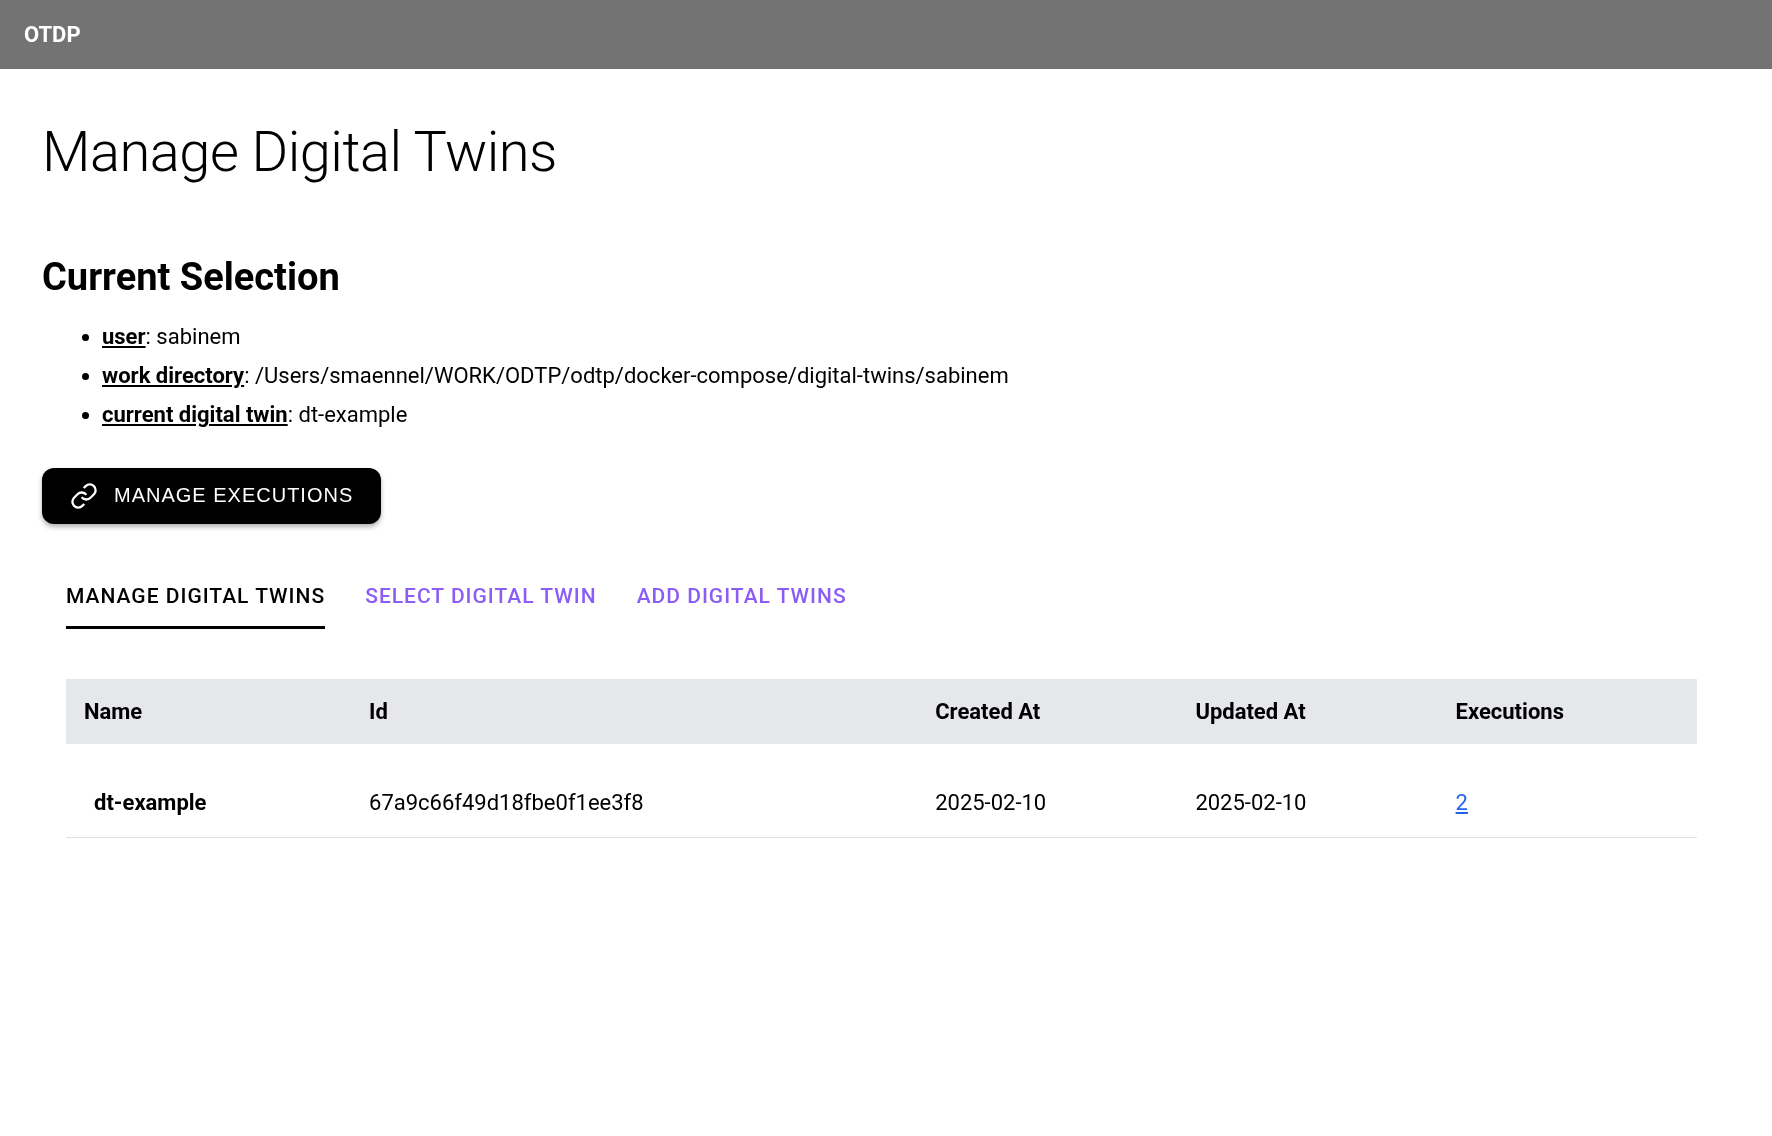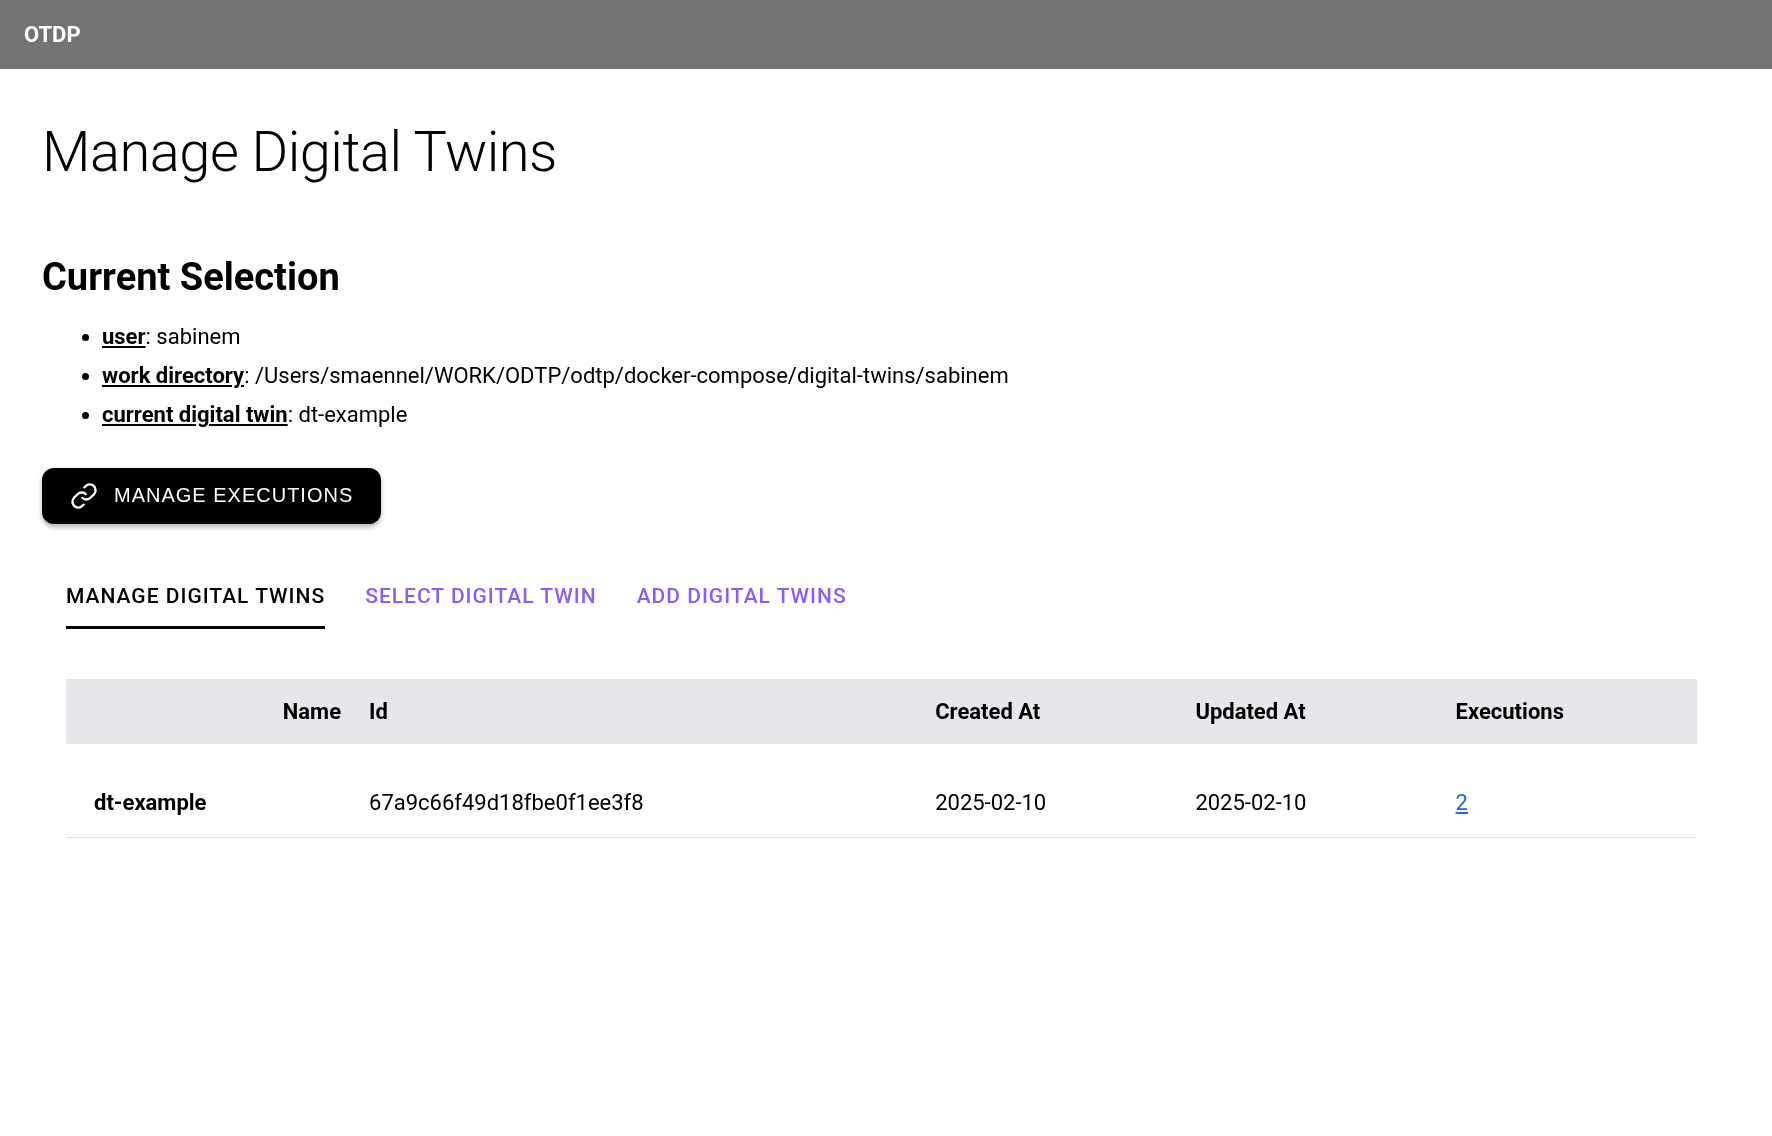--- a/index.html
+++ b/index.html
@@ -174,21 +174,21 @@
   <div class="tabs">
     <div class="tab active">MANAGE DIGITAL TWINS</div>
     <div class="tab">SELECT DIGITAL TWIN</div>
     <div class="tab">ADD DIGITAL TWINS</div>
   </div>
 
   <div class="table-wrap">
     <table>
       <thead>
         <tr>
-          <th style="padding-left:18px;text-align:right;">Name</th>
+          <th style="padding-left:18px;">Name</th>
           <th>Id</th>
           <th>Created At</th>
           <th>Updated At</th>
           <th>Executions</th>
         </tr>
       </thead>
       <tbody>
         <tr>
           <td class="name-cell">dt-example</td>
           <td>67a9c66f49d18fbe0f1ee3f8</td>

